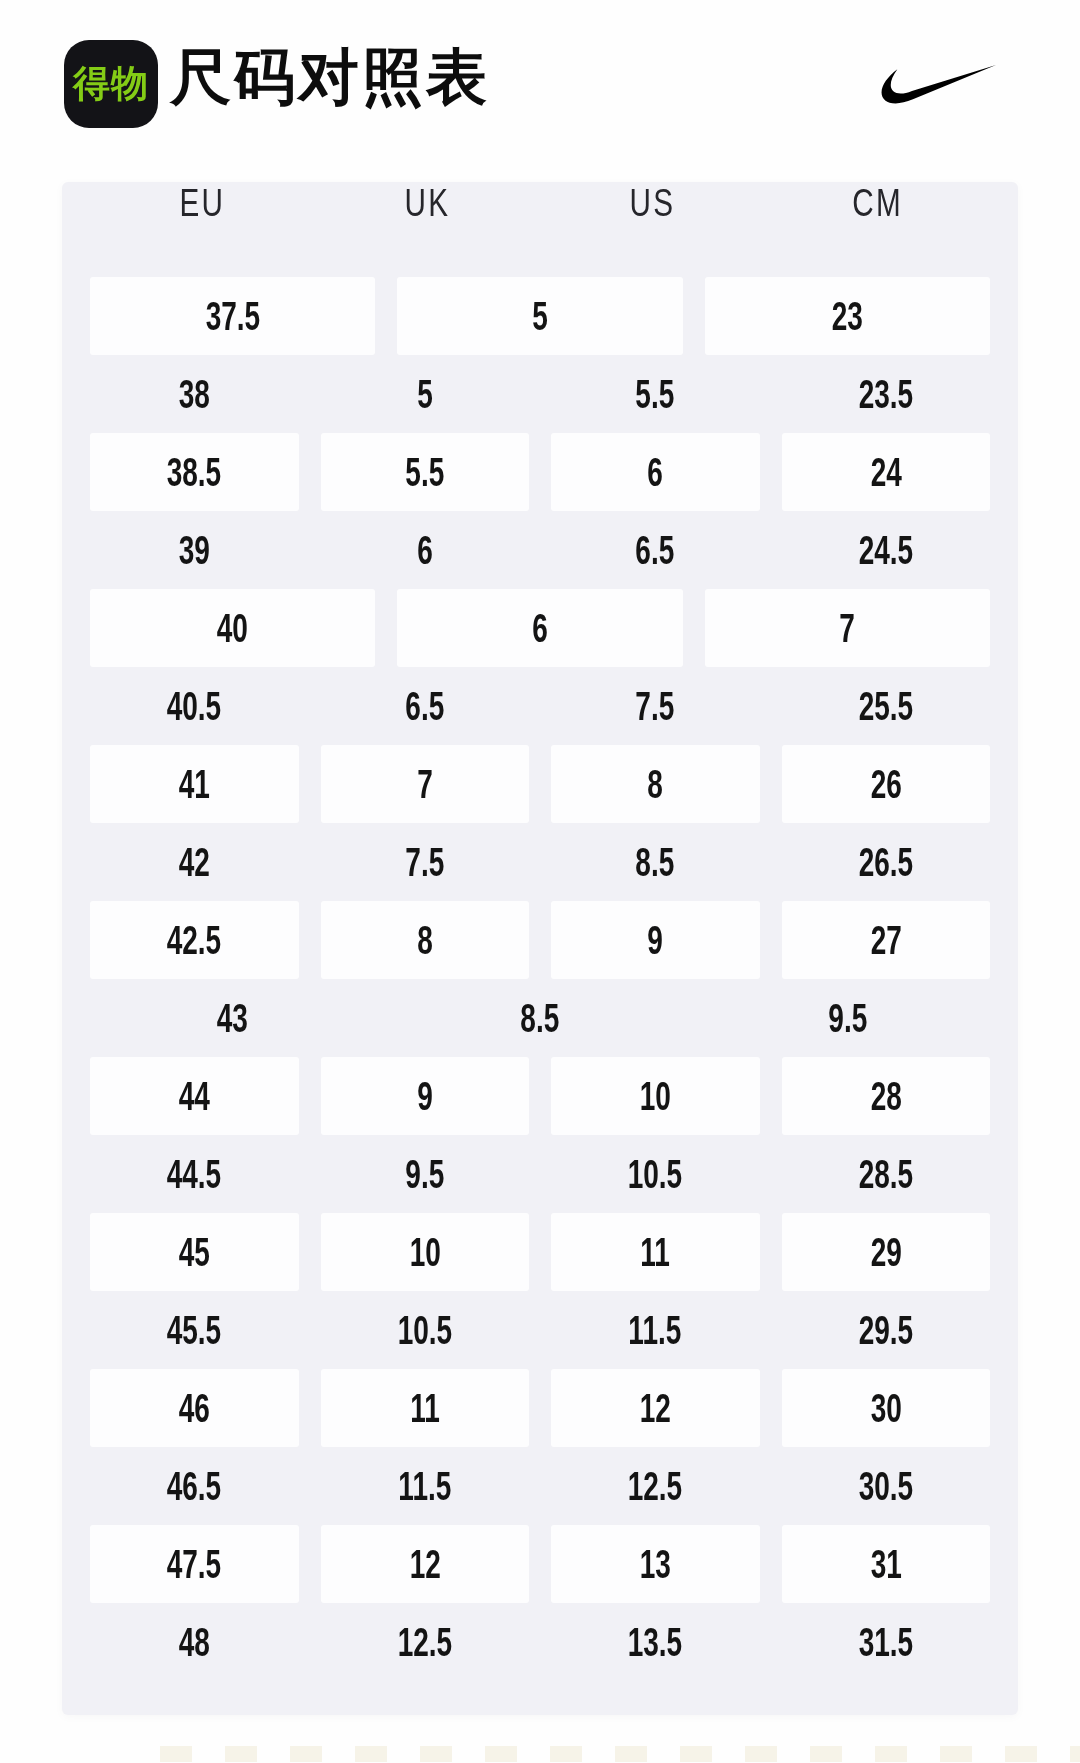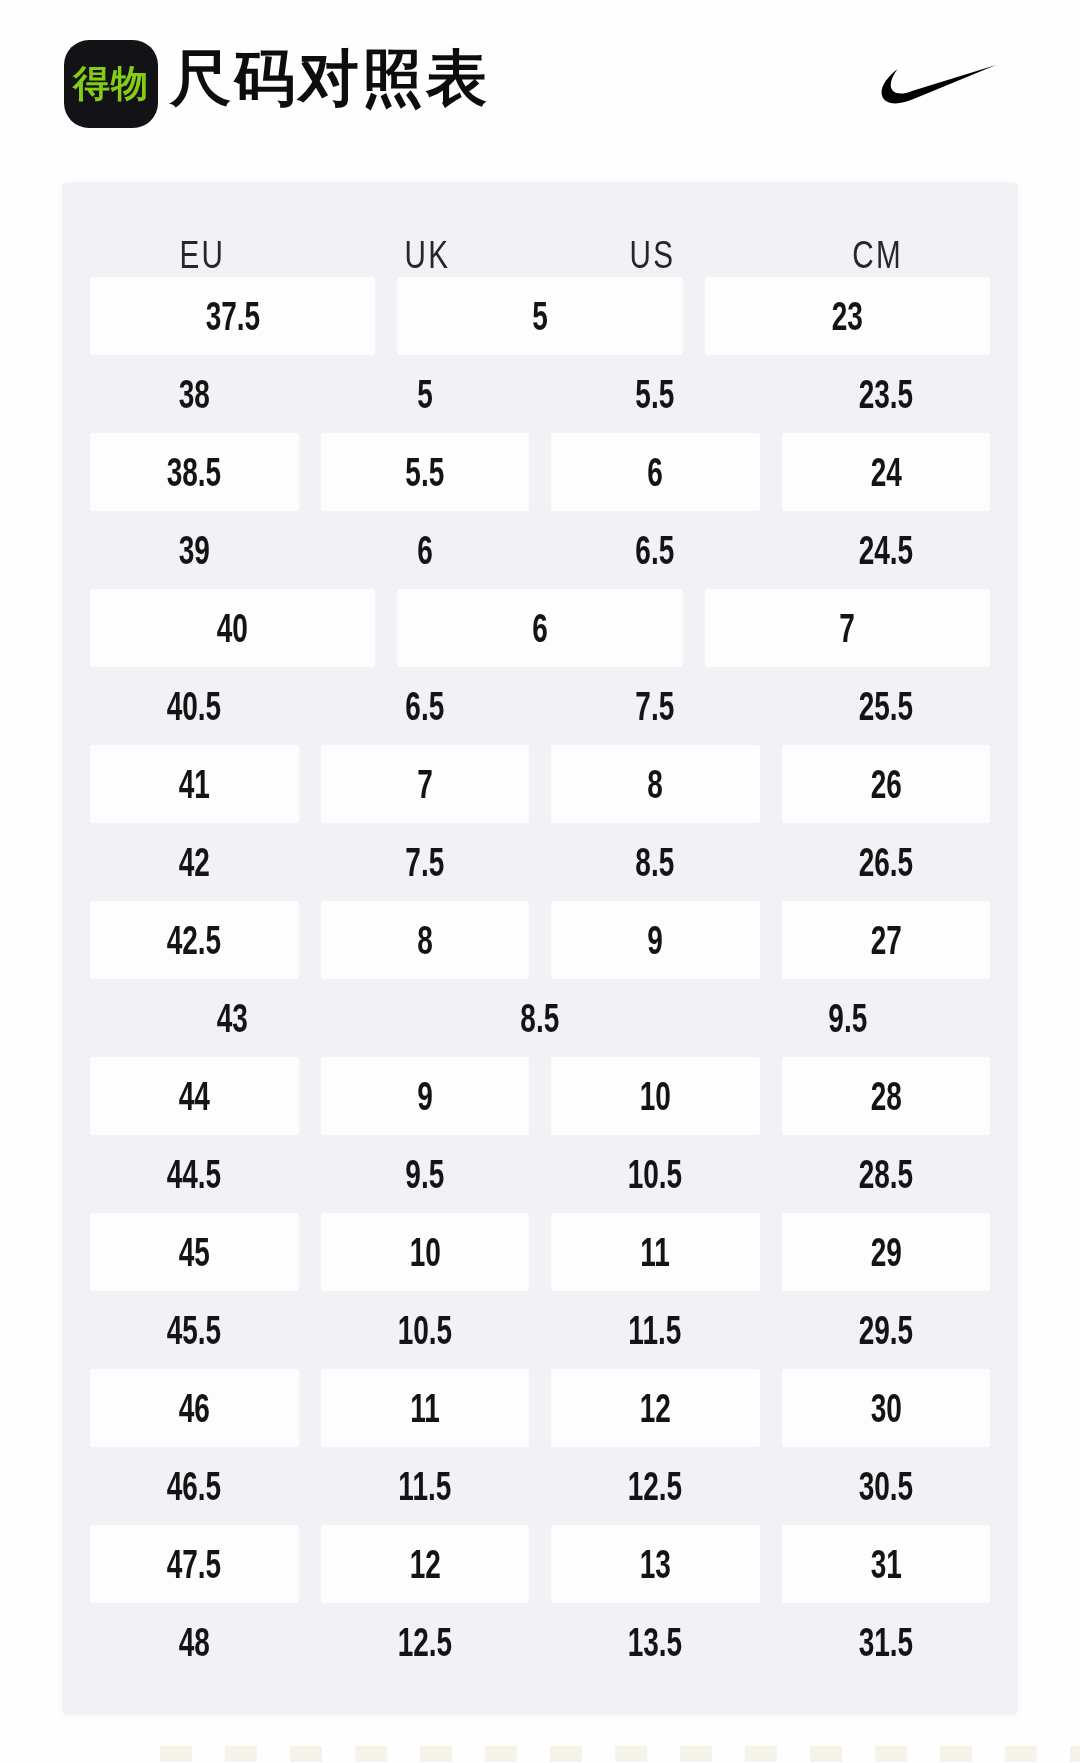--- a/index.html
+++ b/index.html
@@ -22,31 +22,31 @@
   
   .page-header{position:absolute;top:0;left:0;width:1080px;height:182px;}
   .logo{
     position:absolute;left:64px;top:40px;width:94px;height:88px;
     background:var(--logo-bg);border-radius:25px;
     display:flex;align-items:center;justify-content:center;
   }
   .logo span{color:#84cc16;font-size:37px;font-weight:700;letter-spacing:1px;}
   .page-title{
     position:absolute;left:170px;top:40px;margin:0;
-    font-size:61px;font-weight:700;color:#0d0d0d;letter-spacing:3px;line-height:1.25;
+    font-size:61px;font-weight:700;color:#0d0d0d;letter-spacing:3px;line-height:1.25;font-family:Liberation Serif, serif;
   }
   .swoosh{position:absolute;left:878px;top:60px;width:118px;height:48px;}
   .swoosh path{fill:var(--swoosh);}
   
   .table-card{
     position:absolute;left:62px;top:182px;width:956px;height:1533px;
     background:var(--card-bg);border-radius:6px;
     box-shadow:0 2px 10px rgba(0,0,0,0.03);
   }
-  .thead{height:95px;display:flex;padding:0 28px;align-items:flex-end;}
+  .thead{height:95px;display:flex;padding:0 28px;align-items:flex-start;}
   .th{flex:1;text-align:center;}
   .th span{
     display:inline-block;transform:scaleX(0.78);
     font-size:38px;font-weight:300;color:var(--header-text);letter-spacing:3px;
   }
   .tbody{padding:0 28px;}
   .row{height:78px;display:flex;gap:22px;}
   .row.white .cell{background:var(--cell-bg);border-radius:3px;}
   .cell{flex:1;display:flex;align-items:center;justify-content:center;}
   .num{

